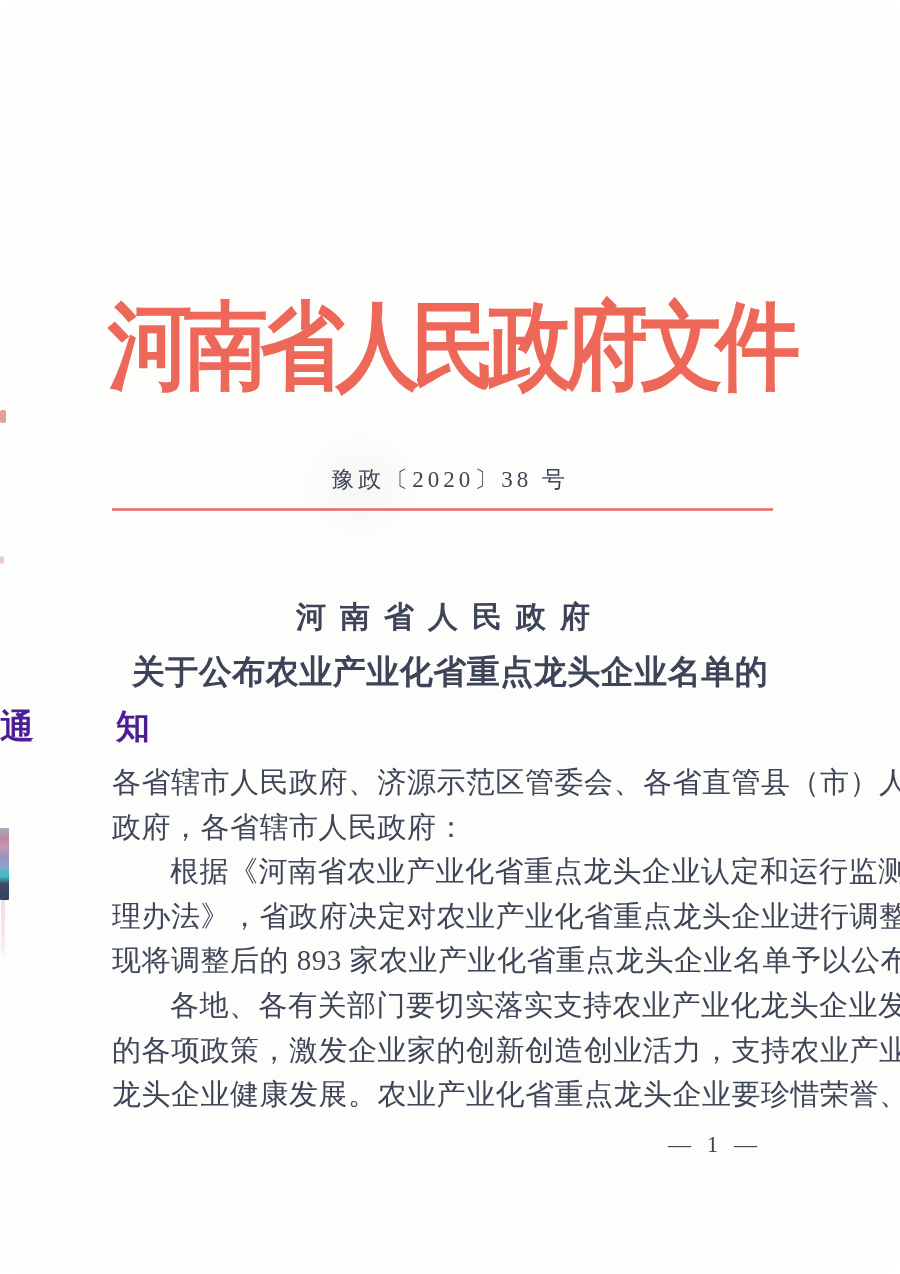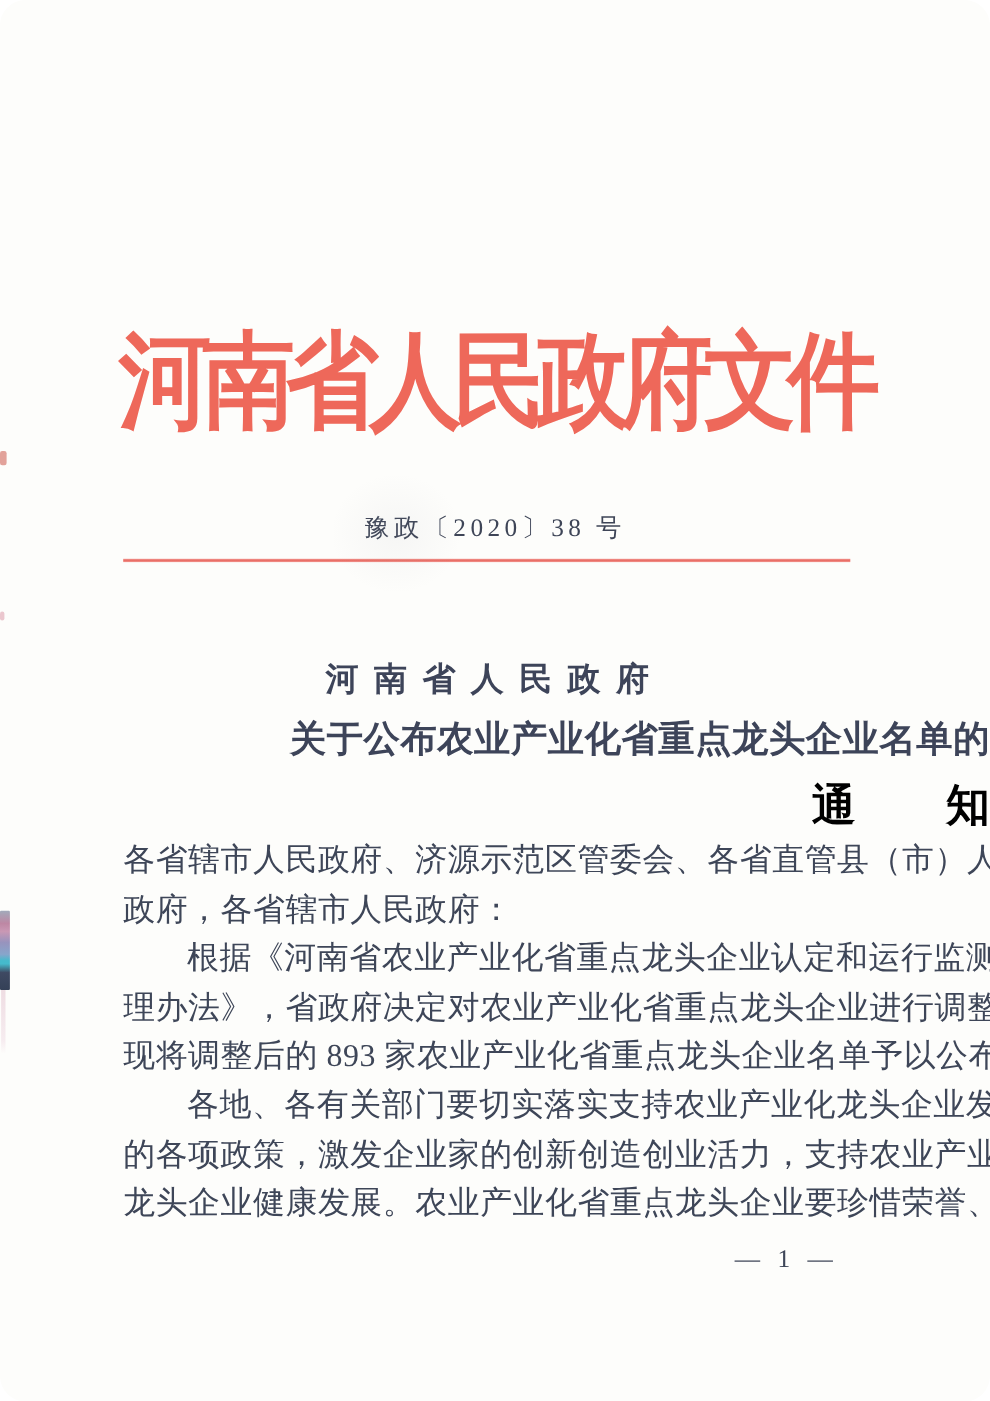--- a/index.html
+++ b/index.html
@@ -46,32 +46,32 @@
     top:597px;left:0;width:900px;
     text-align:center;
     font-size:30px;font-weight:700;
     letter-spacing:14px;
     color:#3d4459;
     white-space:nowrap;
   }
   .title-subject{
     position:absolute;
     top:650px;left:0;width:900px;
-    text-align:right;
+    text-align:center;
     font-size:33px;font-weight:700;
     letter-spacing:0.5px;
     color:#3d4459;
     white-space:nowrap;
   }
   .title-type{
     position:absolute;
     top:704px;left:0;width:900px;
-    text-align:right;
-    font-size:40px;font-weight:700;
-    color:#000000;
+    text-align:left;
+    font-size:34px;font-weight:700;
+    color:#4c1d95;
     white-space:nowrap;
   }
   .title-type .gap{display:inline-block;width:82px;}
   
   .body-block{
     position:absolute;
     top:760px;left:112px;
     width:676px;
     font-size:29px;
     color:#3e4658;

